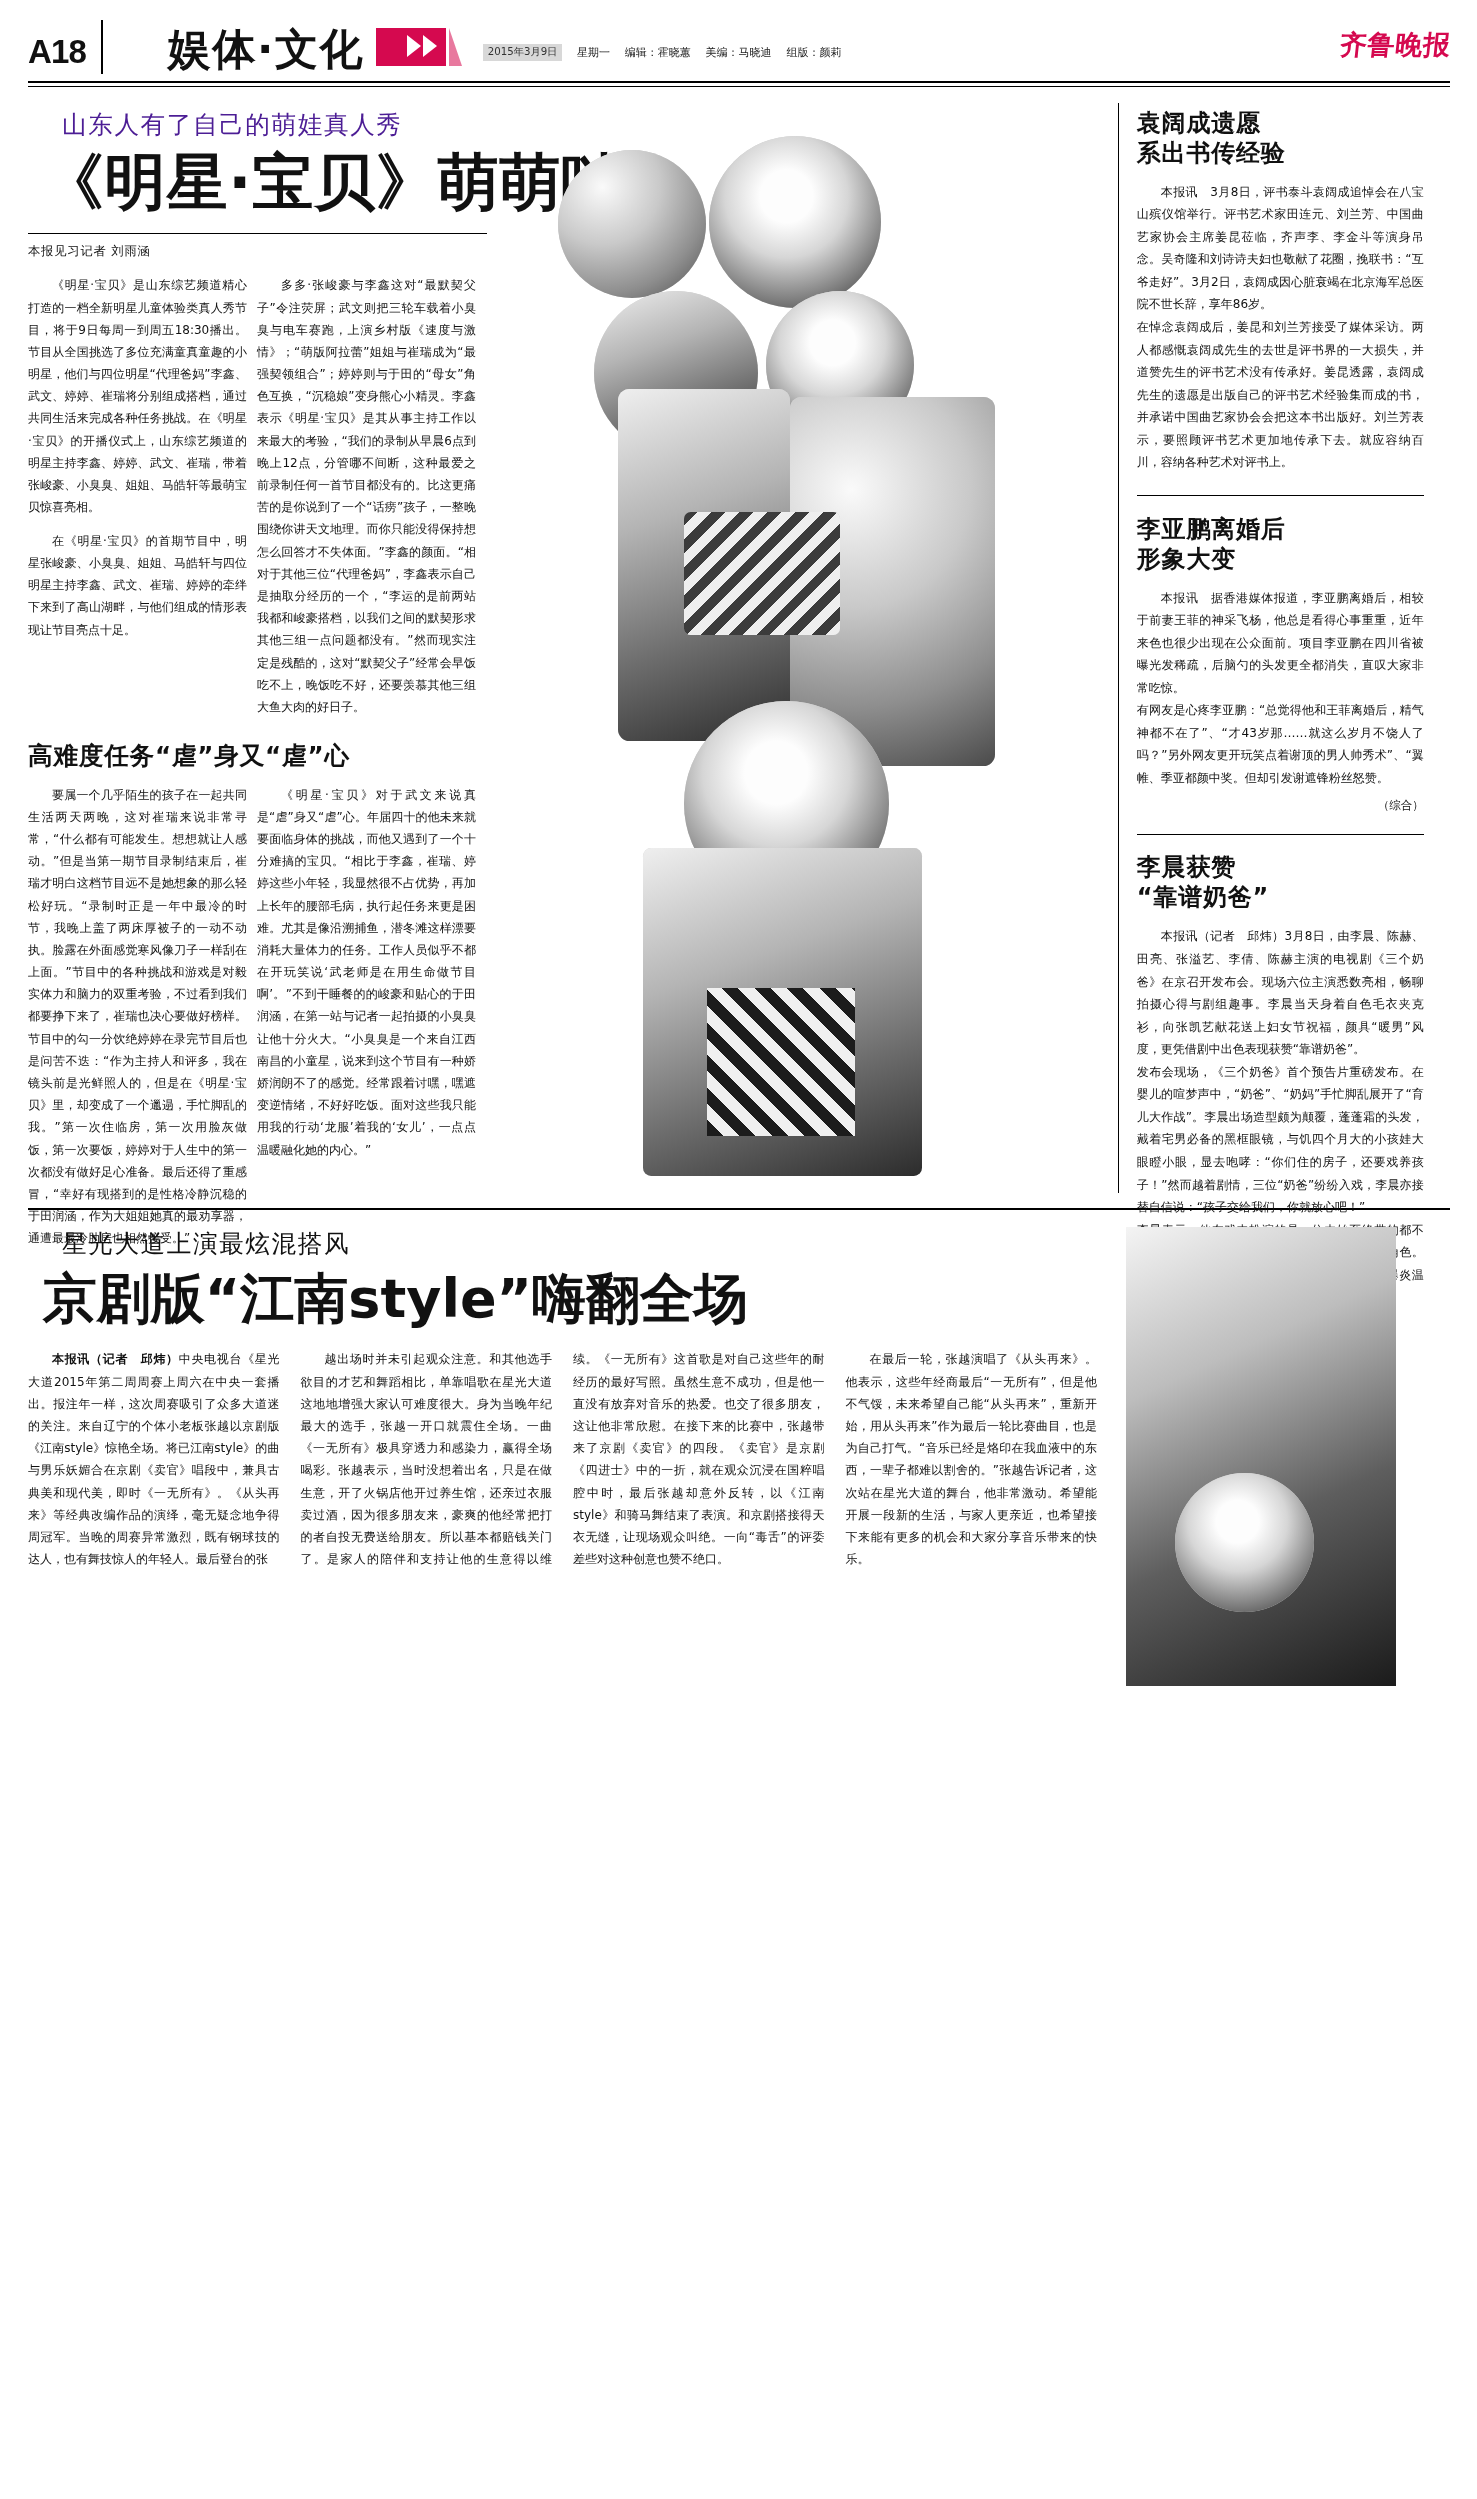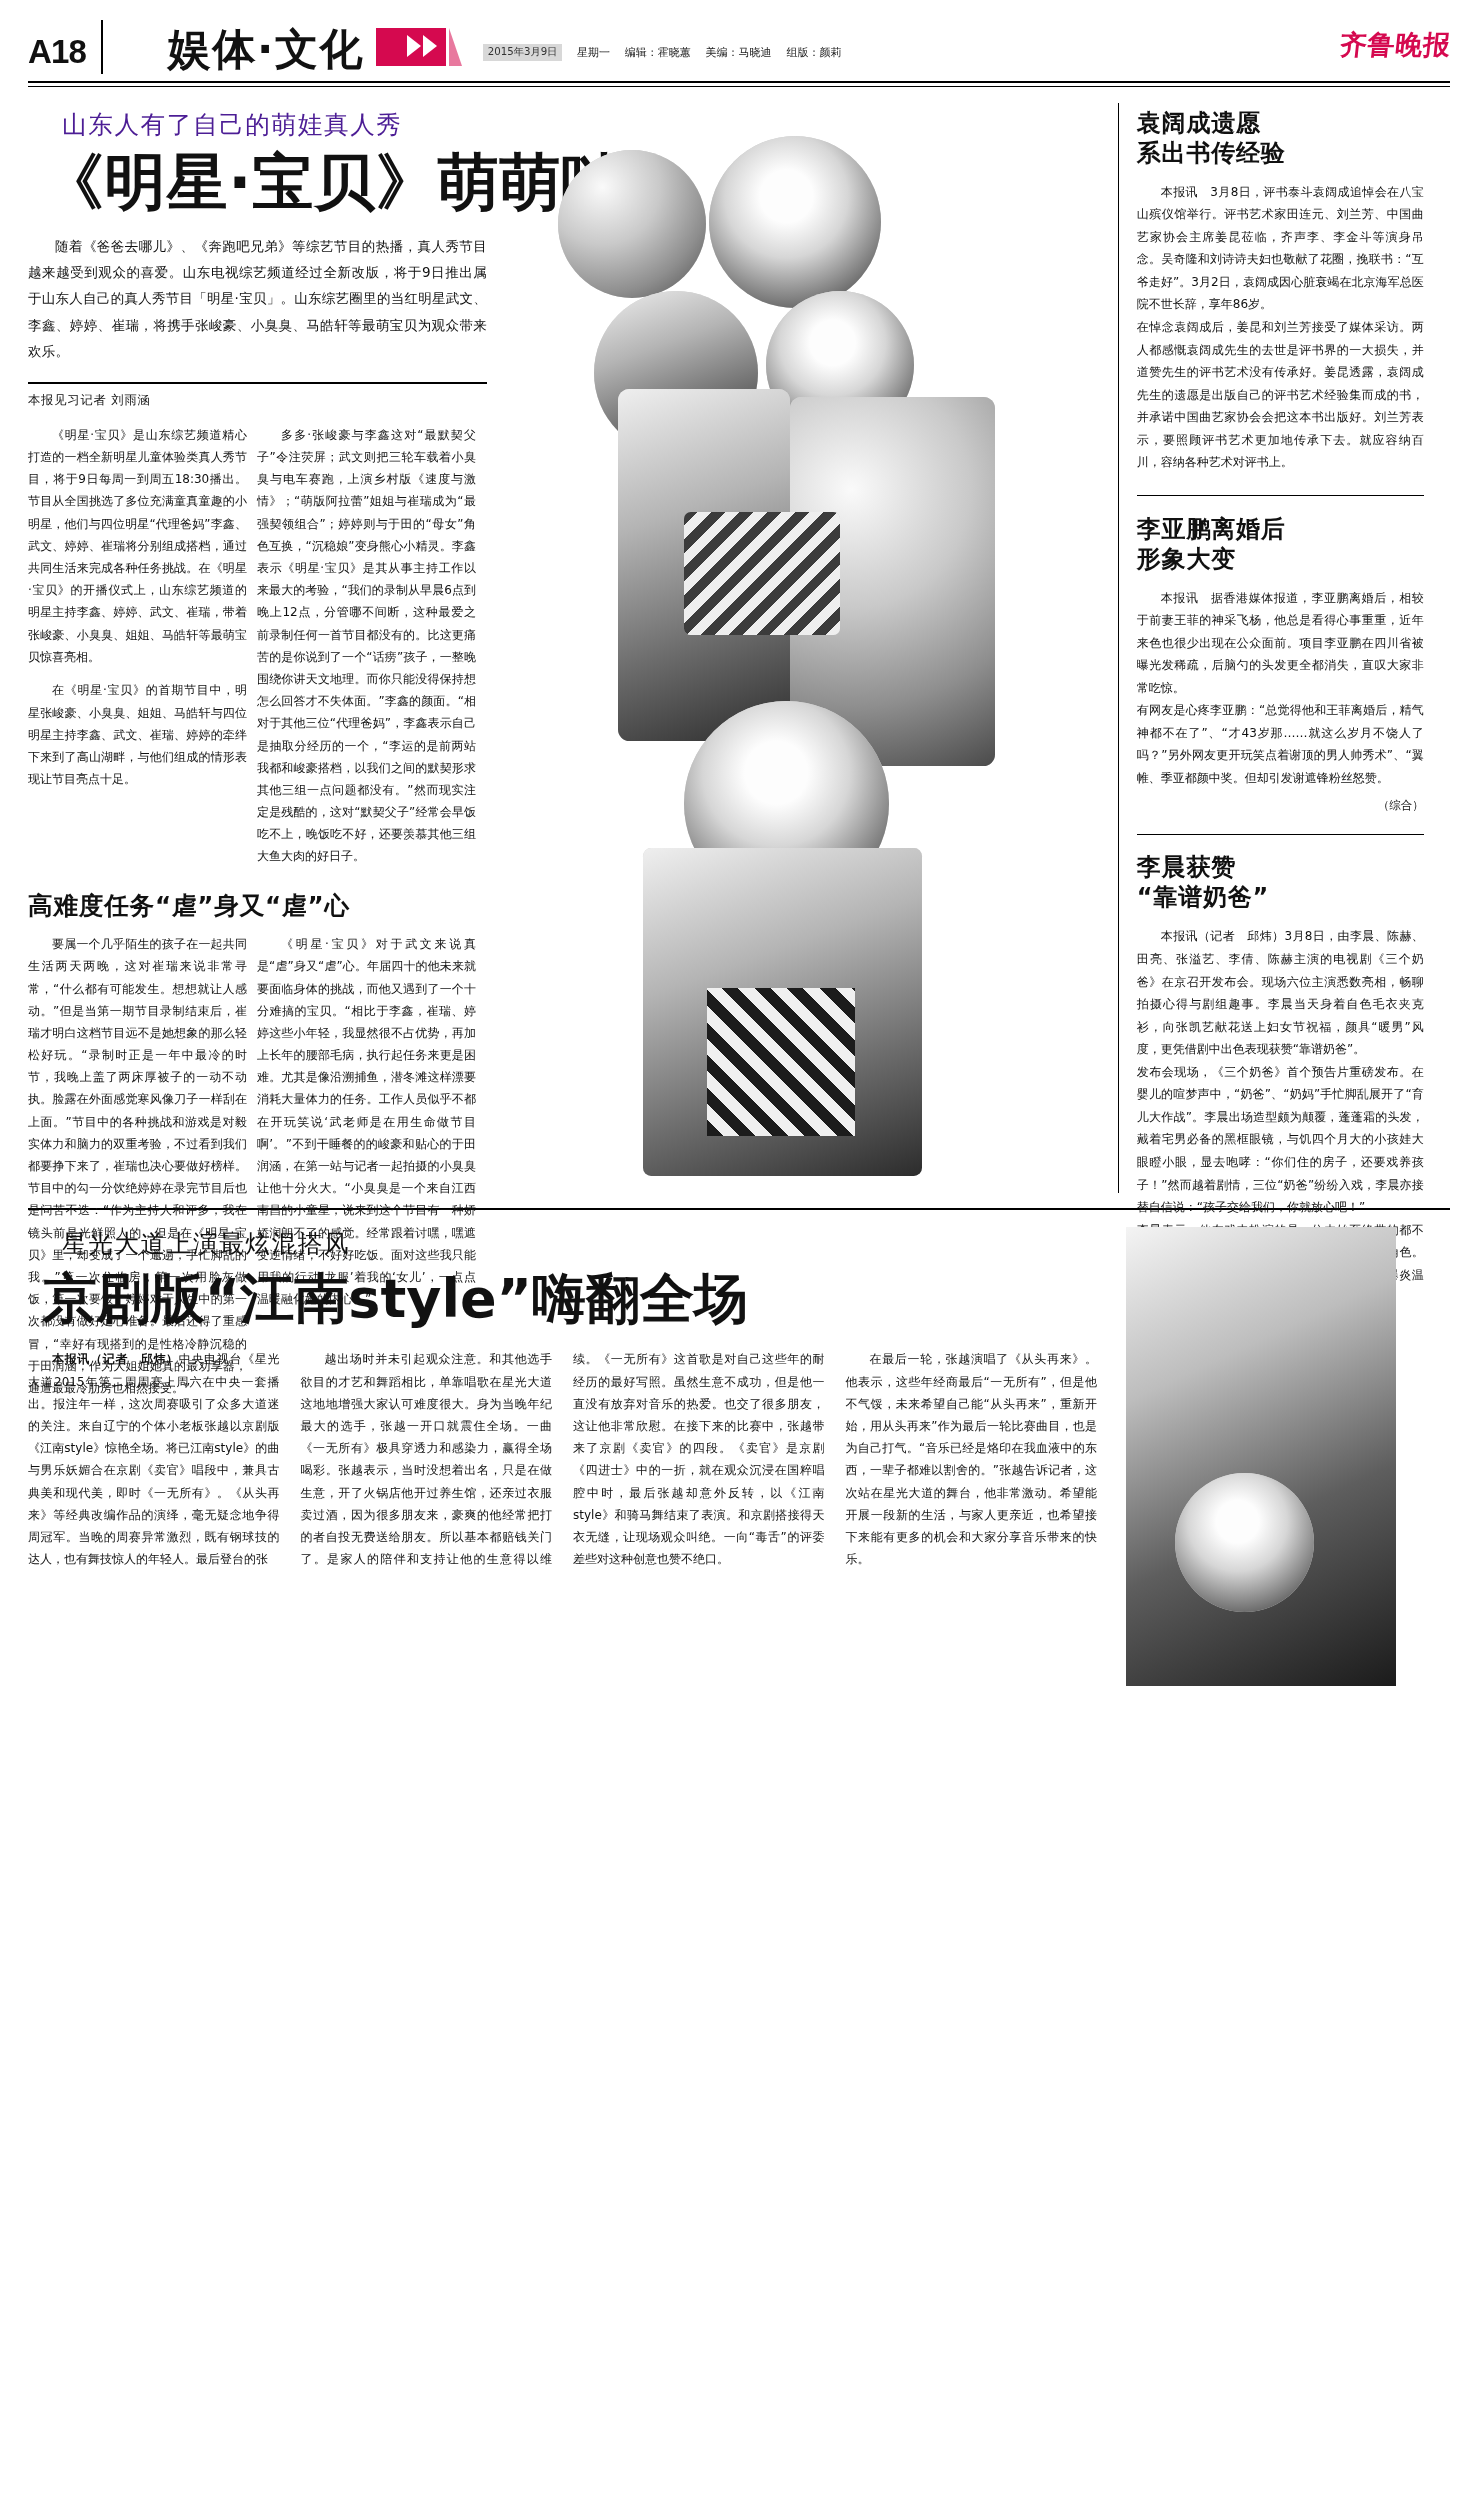--- a/index.html
+++ b/index.html
@@ -309,21 +309,20 @@
   <div class="mast-bottom-rule2"></div>
 
   <div class="body-grid">
 
     <div class="left-zone">
 
       <div class="kicker">山东人有了自己的萌娃真人秀</div>
       <div class="headline">《明星·宝贝》萌萌哒</div>
 
       <div class="lede-wrap">
-        <p class="lede">随着《爸爸去哪儿》、《奔跑吧兄弟》等综艺节目的热播，真人秀节目越来越受到观众的喜爱。山东电视综艺频道经过全新改版，将于9日推出属于山东人自己的真人秀节目「明星·宝贝」。山东综艺圈里的当红明星武文、李鑫、婷婷、崔瑞，将携手张峻豪、小臭臭、马皓轩等最萌宝贝为观众带来欢乐。</p>
         <div class="byline-rule"></div>
         <div class="byline">本报见习记者 刘雨涵</div>
 
       </div>
 
       <div class="story1-lower">
         <div class="col-narrow">
           <p>《明星·宝贝》是山东综艺频道精心打造的一档全新明星儿童体验类真人秀节目，将于9日每周一到周五18:30播出。节目从全国挑选了多位充满童真童趣的小明星，他们与四位明星“代理爸妈”李鑫、武文、婷婷、崔瑞将分别组成搭档，通过共同生活来完成各种任务挑战。在《明星·宝贝》的开播仪式上，山东综艺频道的明星主持李鑫、婷婷、武文、崔瑞，带着张峻豪、小臭臭、姐姐、马皓轩等最萌宝贝惊喜亮相。</p>
           <p style="margin-top:11.5px">在《明星·宝贝》的首期节目中，明星张峻豪、小臭臭、姐姐、马皓轩与四位明星主持李鑫、武文、崔瑞、婷婷的牵绊下来到了高山湖畔，与他们组成的情形表现让节目亮点十足。</p>
         </div>

